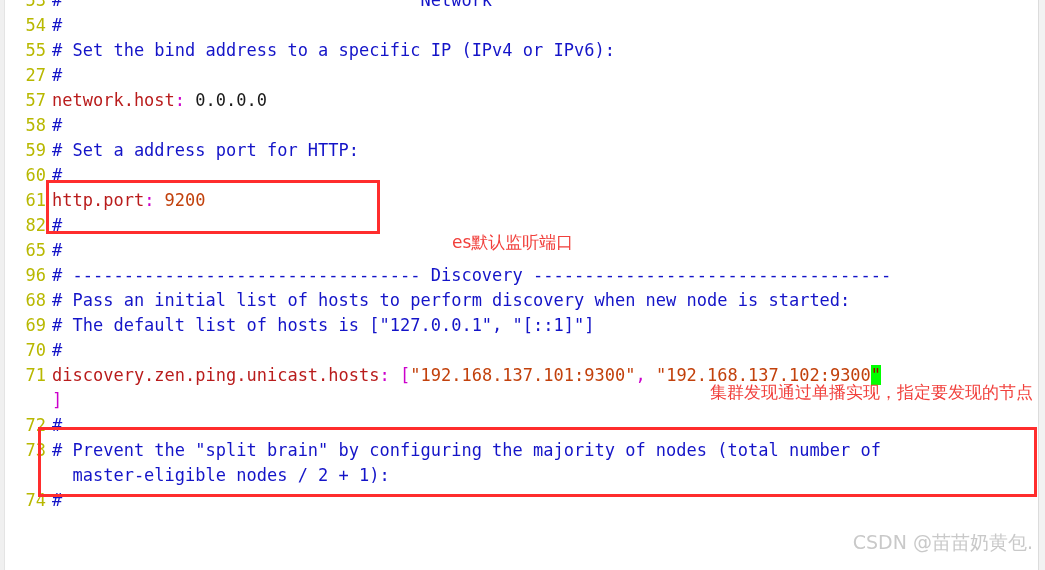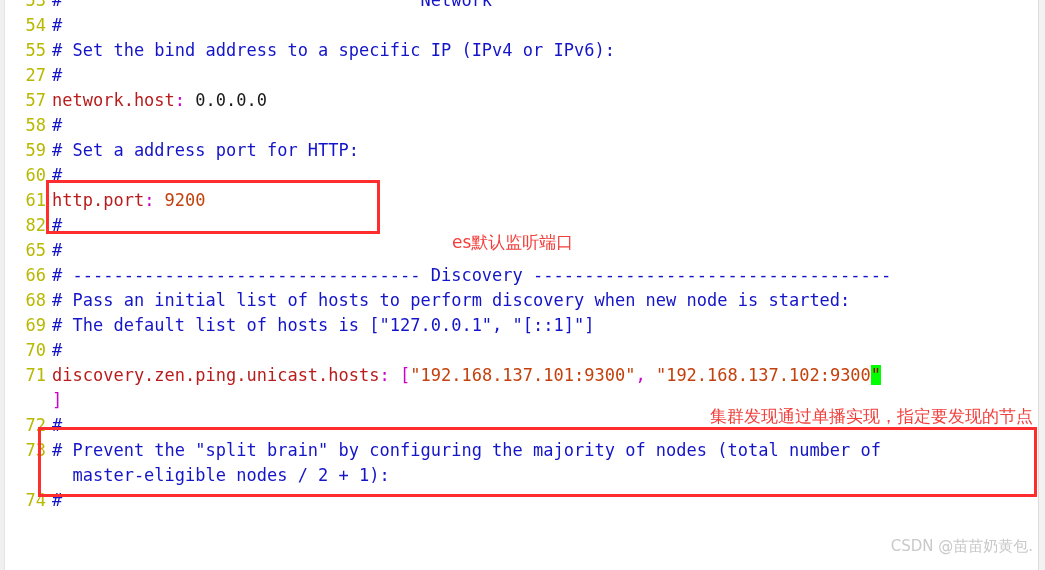--- a/index.html
+++ b/index.html
@@ -100,29 +100,29 @@
   
   .annot {
     position: absolute;
     color: #f1403c;
     font-family: "DejaVu Sans", "Liberation Sans", sans-serif;
     font-size: 17px;
     line-height: 25px;
     white-space: pre;
   }
   #annot-ports   { left: 404px; top: 180px; margin-left: 48px; }
-  #annot-disc    { left: 710px; top: 403px; width: 330px; white-space: normal; line-height: 27px; }
+  #annot-disc    { left: 710px; top: 379px; width: 330px; white-space: normal; line-height: 27px; }
 
   
   #watermark {
     position: absolute;
     right: 12px; bottom: 14px;
     color: #c9c9c9;
     font-family: "DejaVu Sans", "Liberation Sans", sans-serif;
-    font-size: 15px;
+    font-size: 19px;
     white-space: pre;
     user-select: none;
   }
 </style>
 </head>
 <body>
 
 <div id="editor">
 
   <div class="gutter-strip"></div>
@@ -133,21 +133,21 @@
       <div class="line"><span class="lnum">54</span><span class="code"><span class="cmt">#</span></span></div>
       <div class="line"><span class="lnum">55</span><span class="code"><span class="cmt"># Set the bind address to a specific IP (IPv4 or IPv6):</span></span></div>
       <div class="line"><span class="lnum">27</span><span class="code"><span class="cmt">#</span></span></div>
       <div class="line"><span class="lnum">57</span><span class="code"><span class="key">network.host</span><span class="colon">:</span><span class="num"> 0.0.0.0</span></span></div>
       <div class="line"><span class="lnum">58</span><span class="code"><span class="cmt">#</span></span></div>
       <div class="line"><span class="lnum">59</span><span class="code"><span class="cmt"># Set a address port for HTTP:</span></span></div>
       <div class="line"><span class="lnum">60</span><span class="code"><span class="cmt">#</span></span></div>
       <div class="line"><span class="lnum">61</span><span class="code"><span class="key">http.port</span><span class="colon">:</span><span class="str"> 9200</span></span></div>
       <div class="line"><span class="lnum">82</span><span class="code"><span class="cmt">#</span></span></div>
       <div class="line"><span class="lnum">65</span><span class="code"><span class="cmt">#</span></span></div>
-      <div class="line"><span class="lnum">66</span><span class="code"><span class="cmt"># ---------------------------------- Discovery -----------------------------------</span></span></div>
+      <div class="line"><span class="lnum">96</span><span class="code"><span class="cmt"># ---------------------------------- Discovery -----------------------------------</span></span></div>
       <div class="line"><span class="lnum">68</span><span class="code"><span class="cmt"># Pass an initial list of hosts to perform discovery when new node is started:</span></span></div>
       <div class="line"><span class="lnum">69</span><span class="code"><span class="cmt"># The default list of hosts is ["127.0.0.1", "[::1]"]</span></span></div>
       <div class="line"><span class="lnum">70</span><span class="code"><span class="cmt">#</span></span></div>
       <div class="line"><span class="lnum">71</span><span class="code"><span class="key">discovery.zen.ping.unicast.hosts</span><span class="colon">:</span><span class="brk"> [</span><span class="str">"192.168.137.101:9300"</span><span class="brk">, </span><span class="str">"192.168.137.102:9300</span><span class="cursor">"</span></span></div>
       <div class="line"><span class="lnum"></span><span class="code"><span class="brk">]</span></span></div>
       <div class="line"><span class="lnum">72</span><span class="code"><span class="cmt">#</span></span></div>
       <div class="line"><span class="lnum">73</span><span class="code"><span class="cmt"># Prevent the "split brain" by configuring the majority of nodes (total number of</span></span></div>
       <div class="line"><span class="lnum"></span><span class="code"><span class="cmt">  master-eligible nodes / 2 + 1):</span></span></div>
       <div class="line"><span class="lnum">74</span><span class="code"><span class="cmt">#</span></span></div>
     </div>

